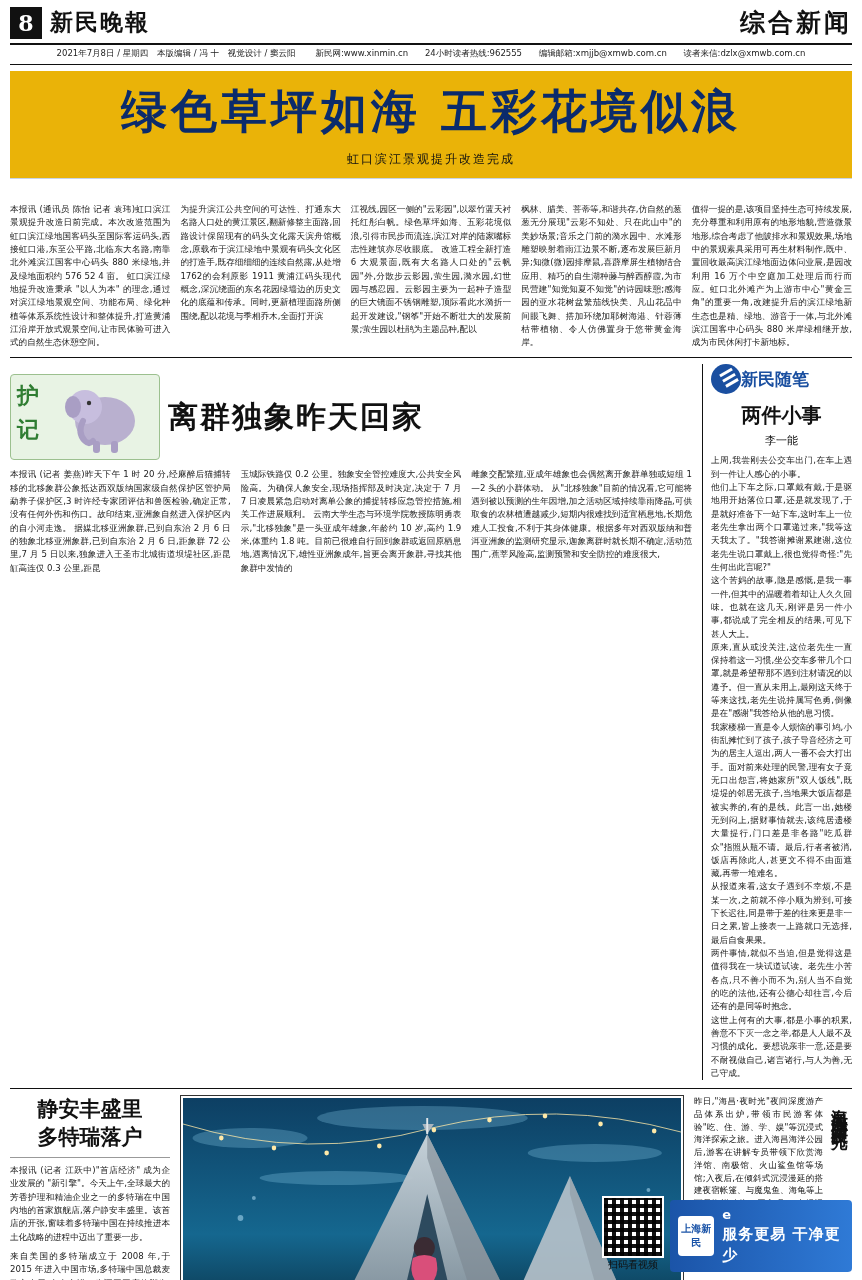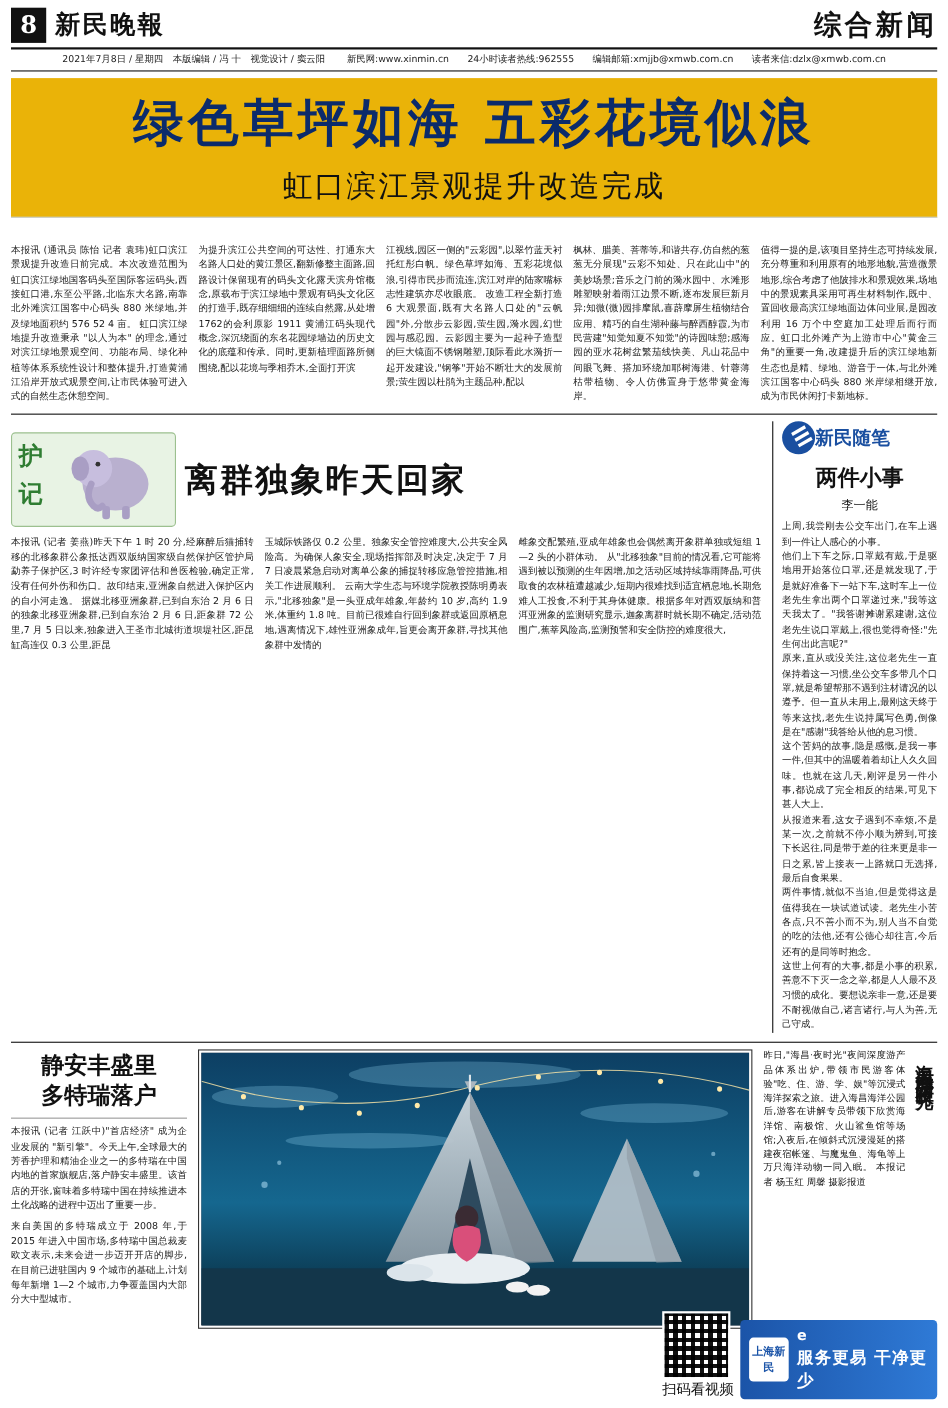--- a/index.html
+++ b/index.html
@@ -26,21 +26,21 @@
   .section-name { font-size:25px; font-weight:bold; letter-spacing:3px; font-family:"DejaVu Serif","Liberation Serif",serif; }
 
   
   .inforow { display:flex; justify-content:center; align-items:center; font-size:8.5px; color:#222; padding:3px 2px 4px 2px; border-bottom:1px solid #111;}
   .inforow .left span { margin-right:6px; }
   .inforow .right span { margin-left:14px; }
 
   
   .headline-wrap { background:#eab308; border-bottom:1px solid #c8d4e6; padding:10px 0 10px 0; margin-top:6px; }
   .headline { text-align:center; font-size:46px; font-weight:bold; letter-spacing:4px; color:#0b2b6b; font-family:"DejaVu Serif","Liberation Serif",serif; }
-  .subhead { text-align:center; font-size:27px; margin-top:8px; letter-spacing:2px; color:#111; font-family:"DejaVu Serif","Liberation Serif",serif; }
+  .subhead { text-align:center; font-size:12px; margin-top:8px; letter-spacing:2px; color:#111; font-family:"DejaVu Serif","Liberation Serif",serif; }
 
   
   .cols { display:flex; gap:10px; margin-top:8px; }
   .col { flex:1; }
   .body-text { font-size:8.6px; line-height:1.55; text-align:justify; color:#1a1a1a; }
   .hr { border-top:1px solid #111; margin:8px 0 6px 0; }
   .hr-thin { border-top:1px solid #999; margin:6px 0; }
 
   
   .elephant-row { display:flex; gap:8px; margin-top:10px; }
@@ -68,21 +68,21 @@
 
   
   .ad { background:linear-gradient(90deg,#1b54a8,#2f7ad6); border-radius:4px; color:#fff; padding:6px 8px; display:flex; align-items:center; gap:8px; }
   .ad-logo { width:40px; height:40px; background:#fff; border-radius:4px; color:#1b54a8; font-size:10px; display:flex; align-items:center; justify-content:center; font-weight:bold; text-align:center;}
   .ad-txt { font-size:10px; line-height:1.4; }
   .ad-big { font-size:15px; font-weight:bold; letter-spacing:1px; }
   .qr { width:62px; height:62px; background:
       repeating-linear-gradient(0deg,#111 0 4px,#fff 4px 8px),
       repeating-linear-gradient(90deg,#111 0 4px,transparent 4px 8px);
       background-blend-mode:multiply; border:2px solid #fff;}
-  .qr-label { font-size:13px; text-align:center; margin-top:0; }
+  .qr-label { font-size:10px; text-align:center; margin-top:0; }
 </style>
 </head>
 <body>
 
 <div class="page">
 
   <div class="masthead">
     <div class="mast-left">
       <div class="page-num">8</div>
       <div class="paper-name">新民晚報</div>
@@ -162,22 +162,23 @@
 
     <div style="width:150px;" class="essay">
       <div class="essay-brand">
         <div class="essay-badge"></div>
         <div class="essay-name">新民随笔</div>
       </div>
       <div class="essay-title">两件小事</div>
       <div class="essay-author">李一能</div>
       <div class="body-text">上周,我尝刚去公交车出门,在车上遇到一件让人感心的小事。</div>
       <div class="body-text">他们上下车之际,口罩戴有戴,于是驱地用开始落位口罩,还是就发现了,于是就好准备下一站下车,这时车上一位老先生拿出两个口罩递过来,"我等这天我太了。"我答谢摊谢累建谢,这位老先生说口罩戴上,很也觉得奇怪:"先生何出此言呢?"</div>
+      <div class="body-text">这个苦妈的故事,隐是感慨,是我一事一件,但其中的温暖着着却让人久久回味。也就在这几天,刚评是另一件小事,都说成了完全相反的结果,可见下甚人大上。</div>
       <div class="body-text">原来,直从或没关注,这位老先生一直保持着这一习惯,坐公交车多带几个口罩,就是希望帮那不遇到注材请况的以遵予。但一直从未用上,最刚这天终于等来这找,老先生说持属写色勇,倒像是在"感谢"我答给从他的息习惯。</div>
-      <div class="body-text">这个苦妈的故事,隐是感慨,是我一事一件,但其中的温暖着着却让人久久回味。也就在这几天,刚评是另一件小事,都说成了完全相反的结果,可见下甚人大上。</div>
+      <div class="body-text">我家楼梯一直是令人烦恼的事引鸠,小街乱摊忙到了孩子,孩子导音经济之可为的居主人逗出,两人一番不会大打出手。面对前来处理的民警,理有女子竟无口出怨言,将她家所"双人饭线",既堤堤的邻居无孩子,当地果大饭店都是被实养的,有的是线。此言一出,她楼无到闷上,据财事情就去,该纯居遗楼大量提行,门口差是非各路"吃瓜群众"指照从瓶不请。最后,行者者被消,饭店再除此人,甚更文不得不由面遮藏,再带一堆难名。</div>
       <div class="body-text">从报道来看,这女子遇到不幸烦,不是某一次,之前就不停小顺为辨到,可接下长迟往,同是带于差的往来更是非一日之累,皆上接表一上路就口无选择,最后自食果果。</div>
       <div class="body-text">两件事情,就似不当迫,但是觉得这是值得我在一块试道试读。老先生小苦各点,只不善小而不为,别人当不自觉的吃的法他,还有公德心却往言,今后还有的是同等时抱念。</div>
       <div class="body-text">这世上何有的大事,都是小事的积累,善意不下灭一念之举,都是人人最不及习惯的成化。要想说亲非一意,还是要不耐视做自己,诸言诸行,与人为善,无己守成。</div>
     </div>
   </div>
 
   <div class="hr"></div>
 
   <div style="display:flex; gap:10px;">
 

